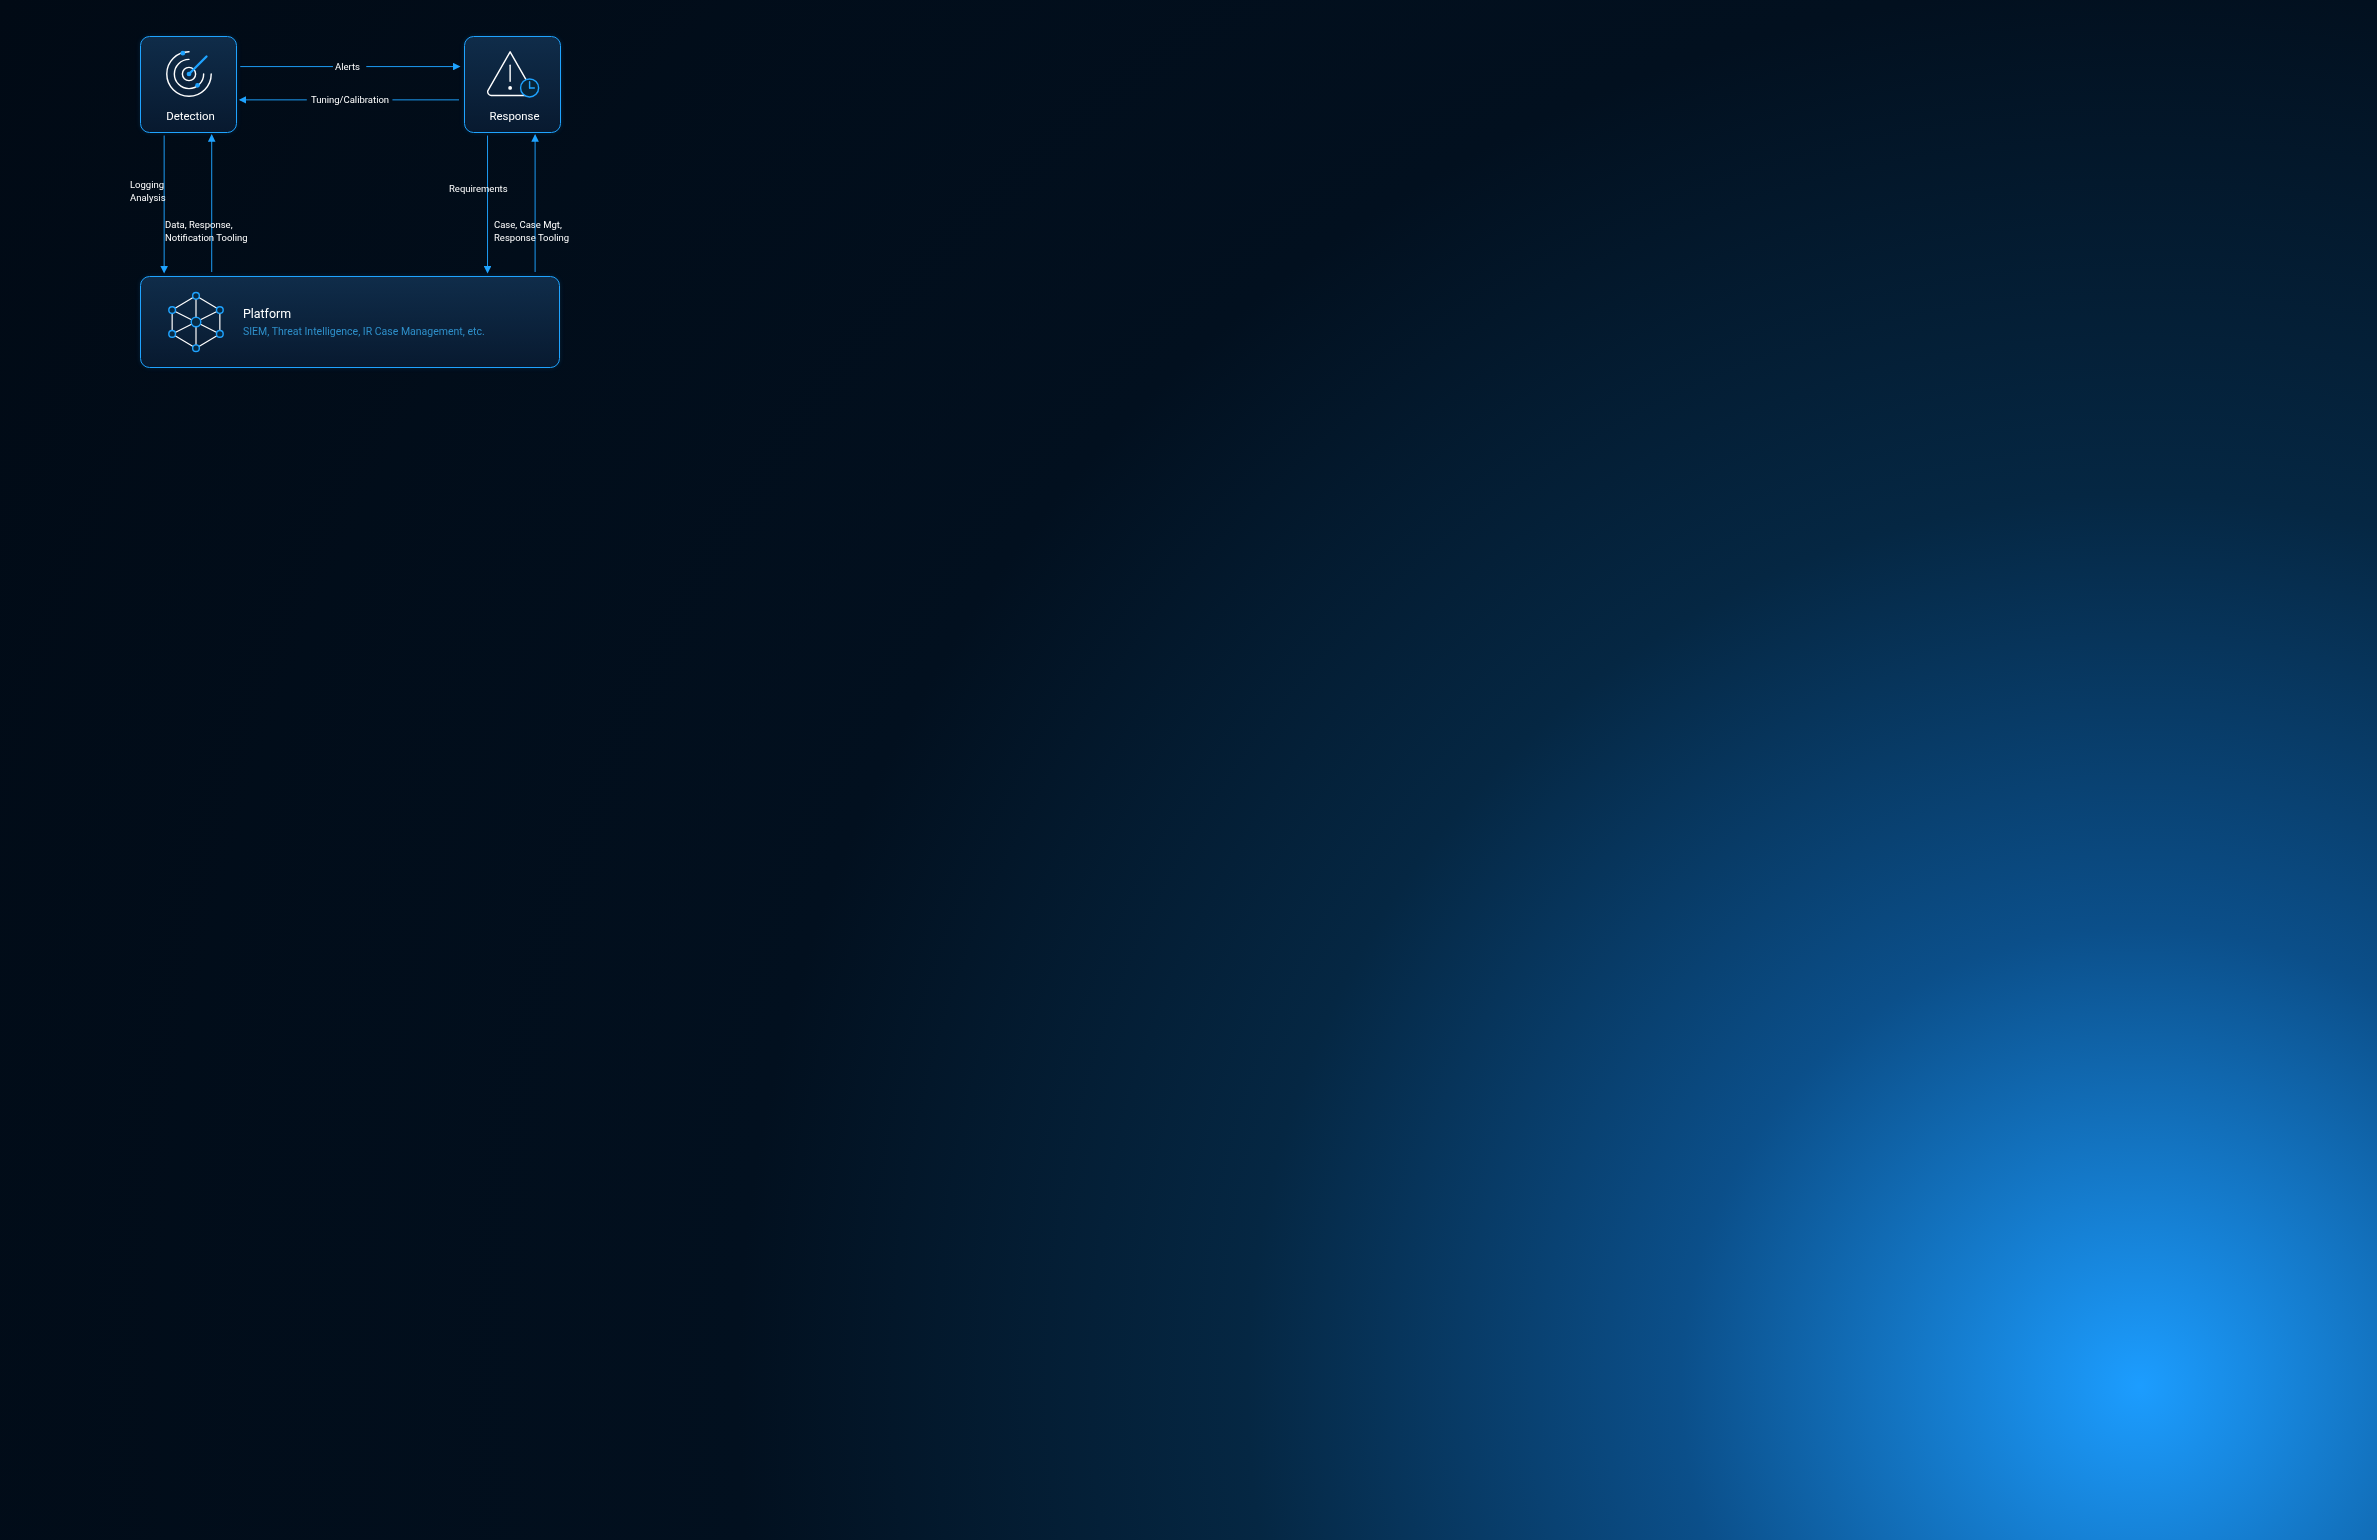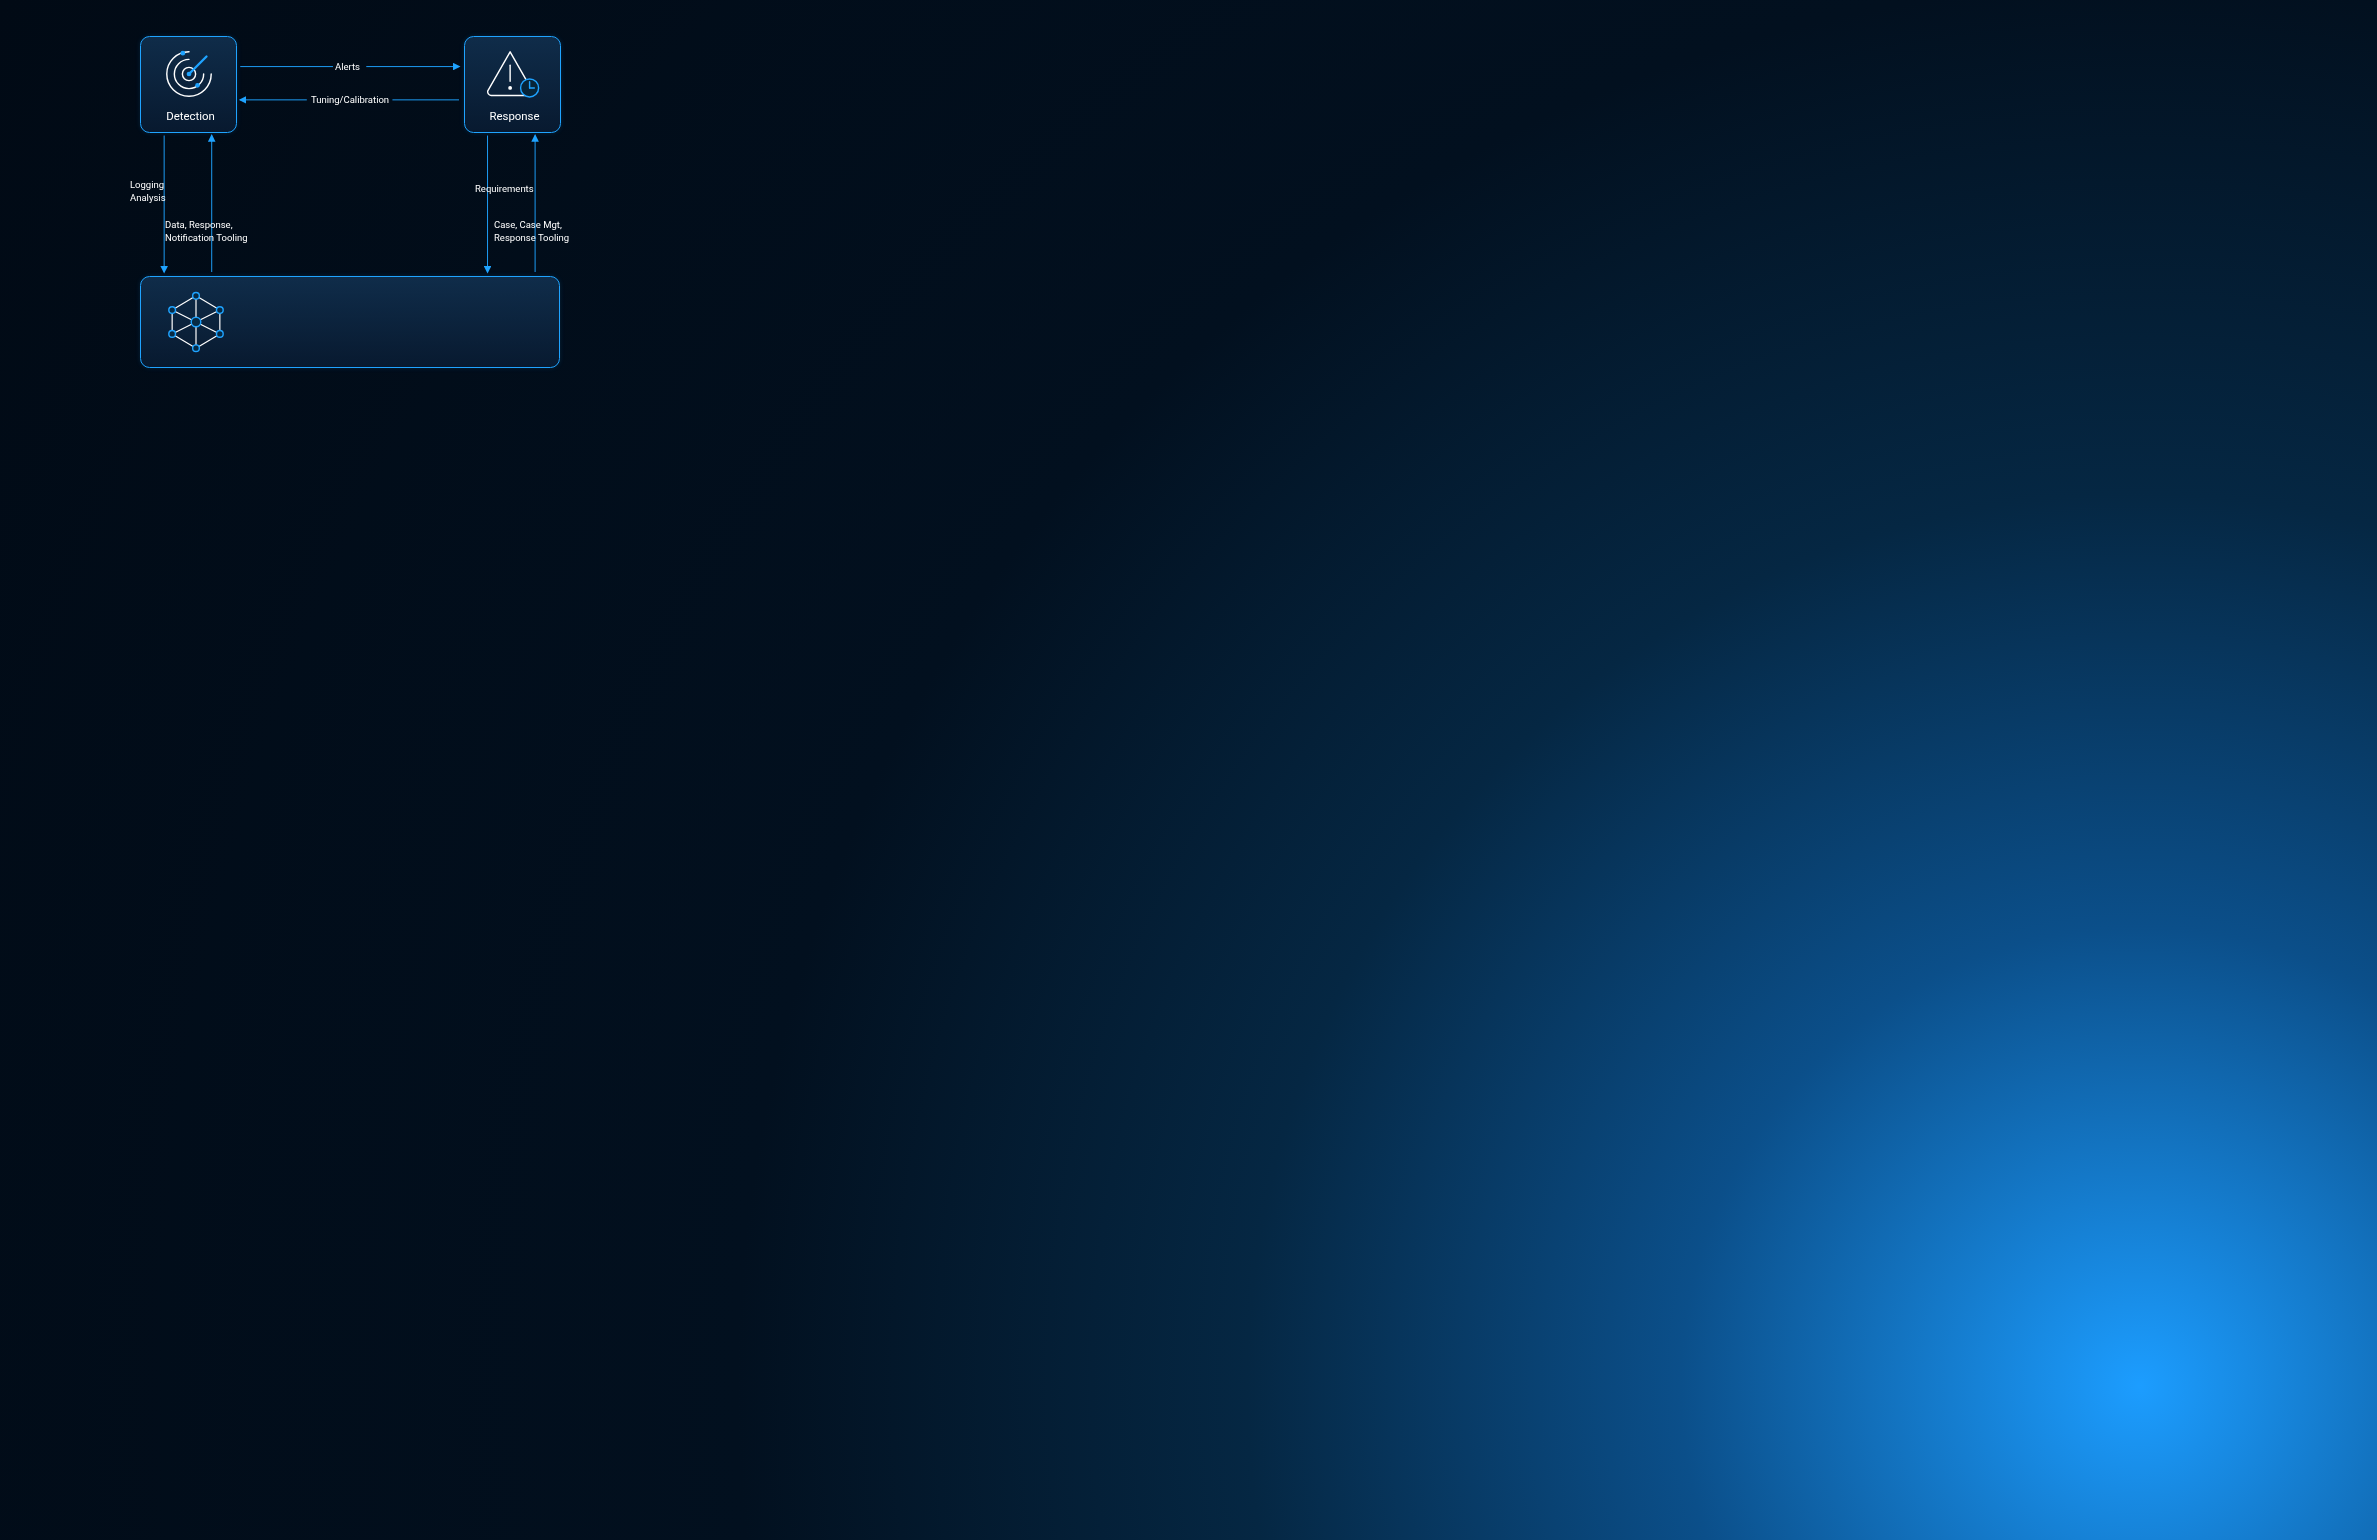--- a/index.html
+++ b/index.html
@@ -117,20 +117,24 @@
           <circle cx="65" cy="10" r="7"></circle>
           <circle cx="115" cy="40" r="7"></circle>
           <circle cx="115" cy="90" r="7"></circle>
           <circle cx="65" cy="120" r="7"></circle>
           <circle cx="15" cy="90" r="7"></circle>
           <circle cx="15" cy="40" r="7"></circle>
           <circle cx="65" cy="65" r="10"></circle>
         </g>
       </svg>
     </div>
+    <div style="position:absolute; left:102px; top:0; bottom:0; display:flex; flex-direction:column; justify-content:center;">
+      <p class="plat-title">Platform</p>
+      <p class="plat-sub">SIEM, Threat Intelligence, IR Case Management, etc.</p>
+    </div>
   </div>
 
   <svg class="arrow" style="left:0; top:0;" width="704" height="409" viewBox="0 0 1480 860">
     <defs>
       <marker id="ah" viewBox="0 0 10 10" refX="8" refY="5" markerWidth="8" markerHeight="8" orient="auto-start-reverse">
         <path d="M0,0 L10,5 L0,10 Z" fill="#1fa3ff"></path>
       </marker>
     </defs>
 
     <g>
@@ -167,21 +171,21 @@
   <div class="edge-label" style="left:130px; top:179px; text-align:left;">
     <span>Logging</span><br>
     <span>Analysis</span>
   </div>
 
   <div class="edge-label" style="left:165px; top:219px; text-align:left;">
     <span>Data, Response,</span><br>
     <span>Notification Tooling</span>
   </div>
 
-  <div class="edge-label" style="left:475px; top:183px;">Requirements</div>
+  <div class="edge-label" style="left:449px; top:183px;">Requirements</div>
 
   <div class="edge-label" style="left:494px; top:219px; text-align:left;">
     <span>Case, Case Mgt,</span><br>
     <span>Response Tooling</span>
   </div>
 
 </div>
 
 
 </body></html>

